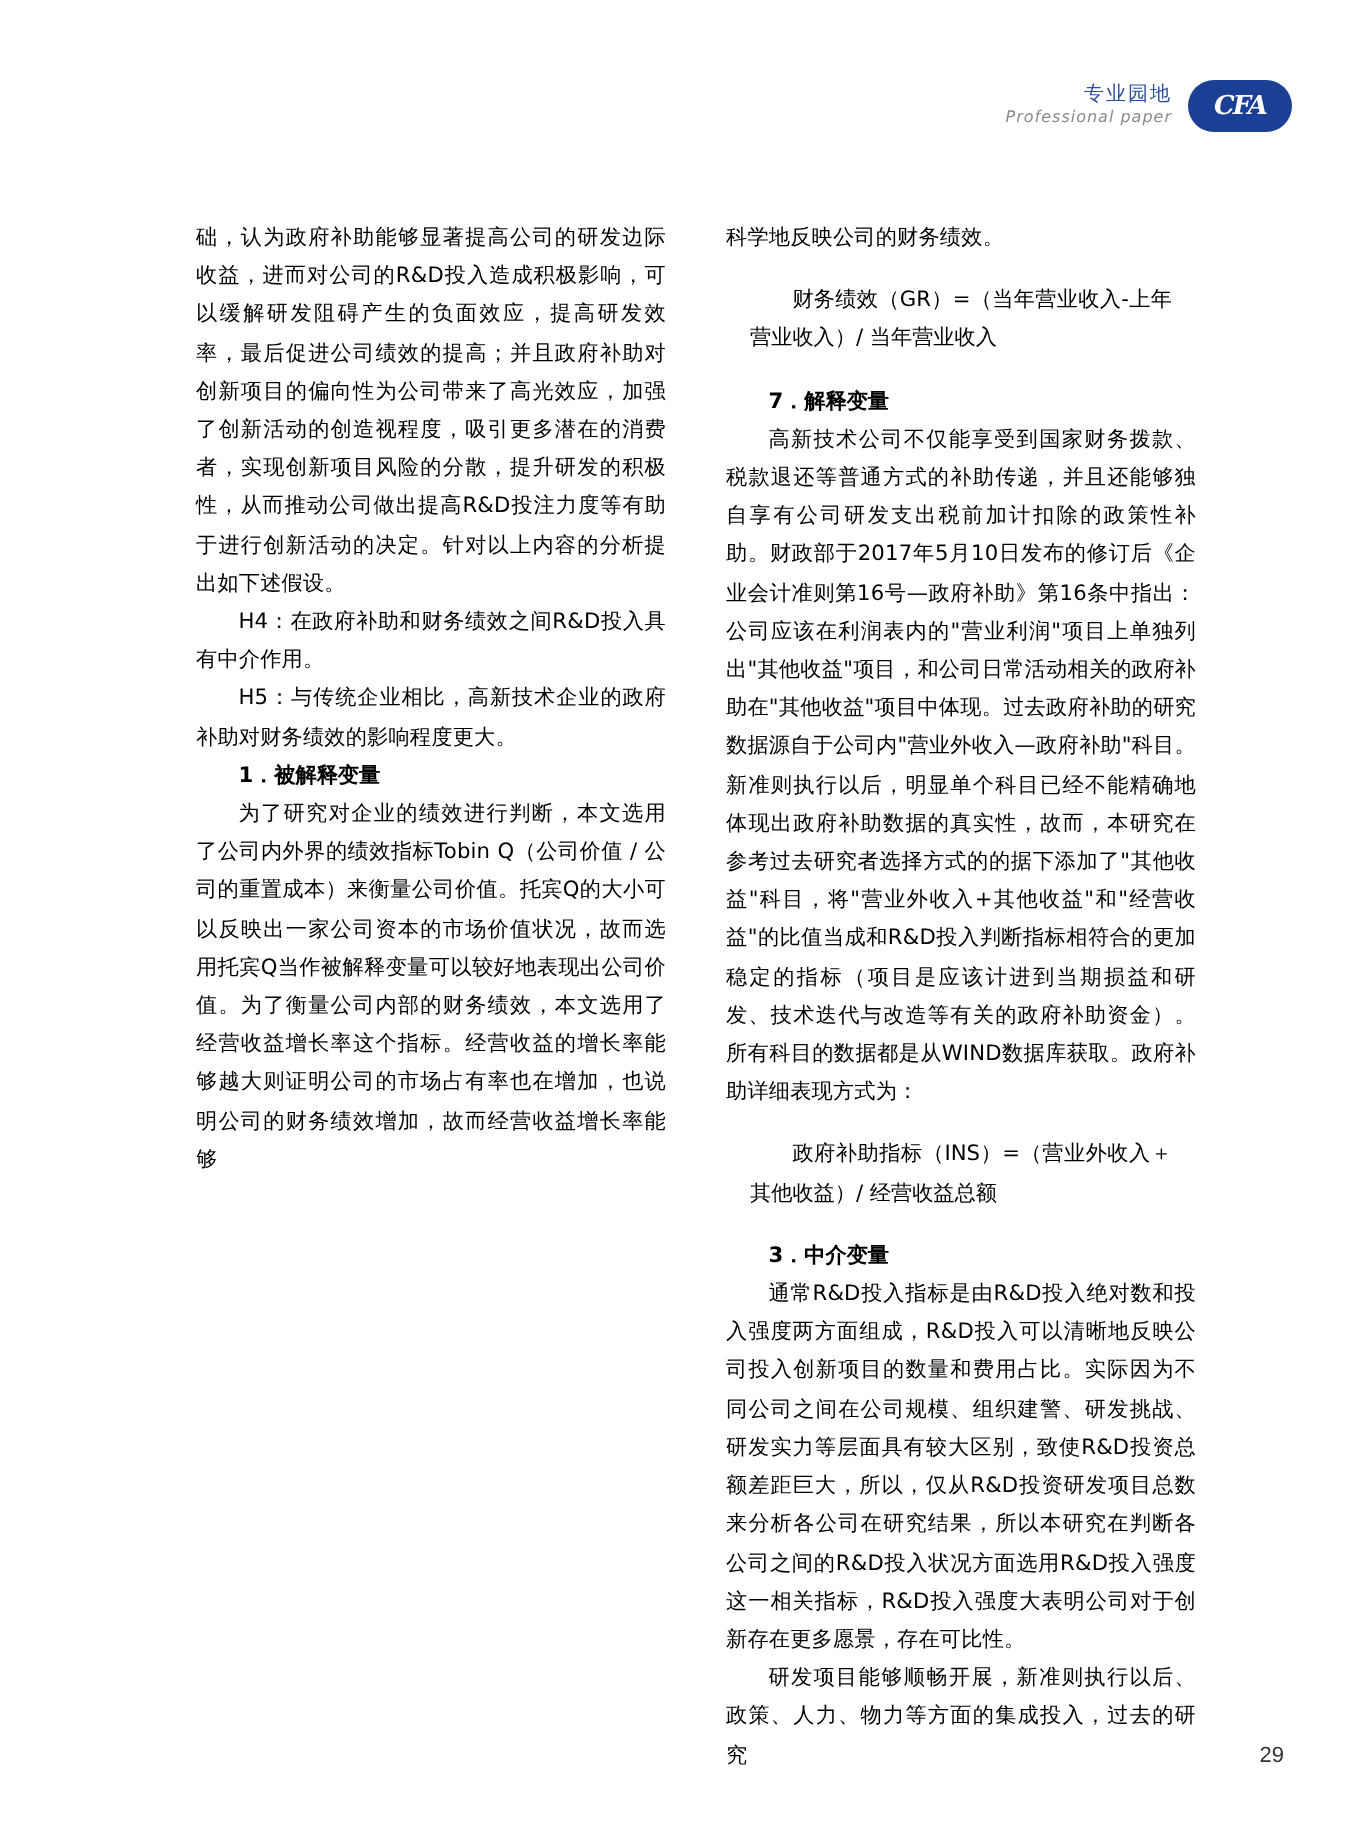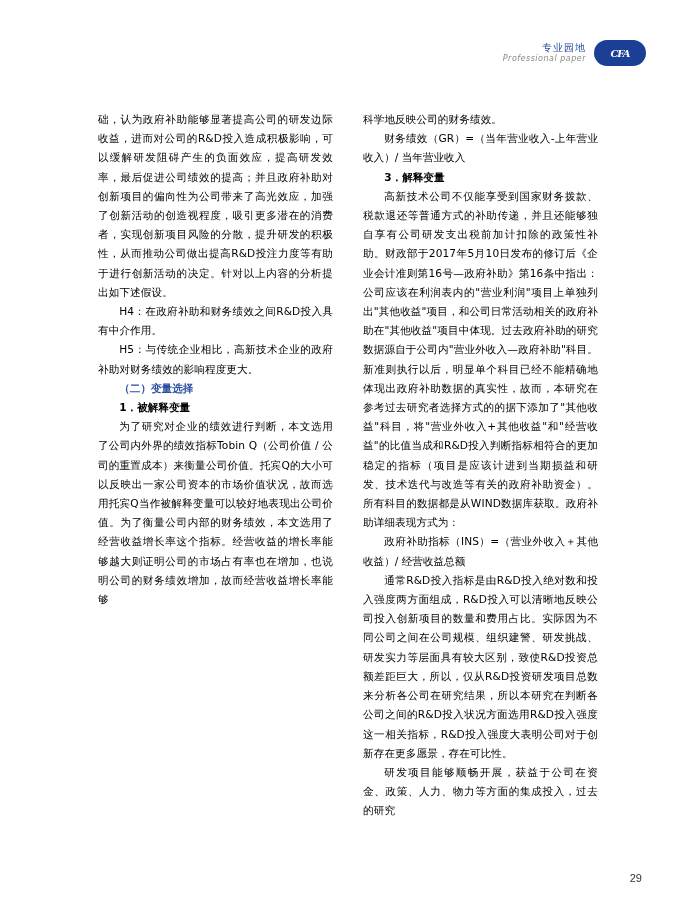--- a/index.html
+++ b/index.html
@@ -53,21 +53,21 @@
     height: 26px;
     background: #1b3f95;
     border-radius: 13px;
     display: flex;
     align-items: center;
     justify-content: center;
     position: relative;
   }
   .logo-inner {
     color: #ffffff;
-    font-size: 10px;
+    font-size: 13px;
     font-weight: bold;
     letter-spacing: -1px;
     font-style: italic;
     font-family: "DejaVu Serif", "Liberation Serif", serif;
   }
 
   
   .columns {
     position: absolute;
     top: 110px;
@@ -99,21 +99,21 @@
   }
   p.heading-blue {
     margin: 0;
     font-size: 10.6px;
     line-height: 19.2px;
     text-indent: 2em;
     font-weight: bold;
     color: #2b4fa0;
   }
   .formula {
-    margin: 0;
+    margin: 12px;
     font-size: 10.6px;
     line-height: 19.2px;
     text-indent: 2em;
     text-align: justify;
   }
 
   
   .page-number {
     position: absolute;
     right: 40px;
@@ -137,32 +137,32 @@
       <span class="logo-inner">CFA</span>
     </div>
   </div>
 
   <div class="columns">
 
     <div class="col">
       <p class="para">础，认为政府补助能够显著提高公司的研发边际收益，进而对公司的R&amp;D投入造成积极影响，可以缓解研发阻碍产生的负面效应，提高研发效率，最后促进公司绩效的提高；并且政府补助对创新项目的偏向性为公司带来了高光效应，加强了创新活动的创造视程度，吸引更多潜在的消费者，实现创新项目风险的分散，提升研发的积极性，从而推动公司做出提高R&amp;D投注力度等有助于进行创新活动的决定。针对以上内容的分析提出如下述假设。</p>
       <p class="para indent">H4：在政府补助和财务绩效之间R&amp;D投入具有中介作用。</p>
       <p class="para indent">H5：与传统企业相比，高新技术企业的政府补助对财务绩效的影响程度更大。</p>
-      <p class="heading-blue">（二）变量选择</p>
       <p class="heading">1．被解释变量</p>
       <p class="para indent">为了研究对企业的绩效进行判断，本文选用了公司内外界的绩效指标Tobin Q（公司价值 / 公司的重置成本）来衡量公司价值。托宾Q的大小可以反映出一家公司资本的市场价值状况，故而选用托宾Q当作被解释变量可以较好地表现出公司价值。为了衡量公司内部的财务绩效，本文选用了经营收益增长率这个指标。经营收益的增长率能够越大则证明公司的市场占有率也在增加，也说明公司的财务绩效增加，故而经营收益增长率能够</p>
     </div>
 
     <div class="col">
       <p class="para">科学地反映公司的财务绩效。</p>
       <p class="formula">财务绩效（GR）=（当年营业收入-上年营业收入）/ 当年营业收入</p>
-      <p class="heading">3．解释变量</p>
+      <p class="heading">7．解释变量</p>
       <p class="para indent">高新技术公司不仅能享受到国家财务拨款、税款退还等普通方式的补助传递，并且还能够独自享有公司研发支出税前加计扣除的政策性补助。财政部于2017年5月10日发布的修订后《企业会计准则第16号—政府补助》第16条中指出：公司应该在利润表内的"营业利润"项目上单独列出"其他收益"项目，和公司日常活动相关的政府补助在"其他收益"项目中体现。过去政府补助的研究数据源自于公司内"营业外收入—政府补助"科目。新准则执行以后，明显单个科目已经不能精确地体现出政府补助数据的真实性，故而，本研究在参考过去研究者选择方式的的据下添加了"其他收益"科目，将"营业外收入+其他收益"和"经营收益"的比值当成和R&amp;D投入判断指标相符合的更加稳定的指标（项目是应该计进到当期损益和研发、技术迭代与改造等有关的政府补助资金）。所有科目的数据都是从WIND数据库获取。政府补助详细表现方式为：</p>
       <p class="formula">政府补助指标（INS）=（营业外收入＋其他收益）/ 经营收益总额</p>
+      <p class="heading">3．中介变量</p>
       <p class="para indent">通常R&amp;D投入指标是由R&amp;D投入绝对数和投入强度两方面组成，R&amp;D投入可以清晰地反映公司投入创新项目的数量和费用占比。实际因为不同公司之间在公司规模、组织建警、研发挑战、研发实力等层面具有较大区别，致使R&amp;D投资总额差距巨大，所以，仅从R&amp;D投资研发项目总数来分析各公司在研究结果，所以本研究在判断各公司之间的R&amp;D投入状况方面选用R&amp;D投入强度这一相关指标，R&amp;D投入强度大表明公司对于创新存在更多愿景，存在可比性。</p>
-      <p class="para indent">研发项目能够顺畅开展，获益于公司在资金、政策、人力、物力等方面的集成投入，过去的研究</p>
+      <p class="para indent">研发项目能够顺畅开展，新准则执行以后、政策、人力、物力等方面的集成投入，过去的研究</p>
     </div>
 
   </div>
 
   <div class="page-number">29</div>
 
 </div>
 
 </body></html>

